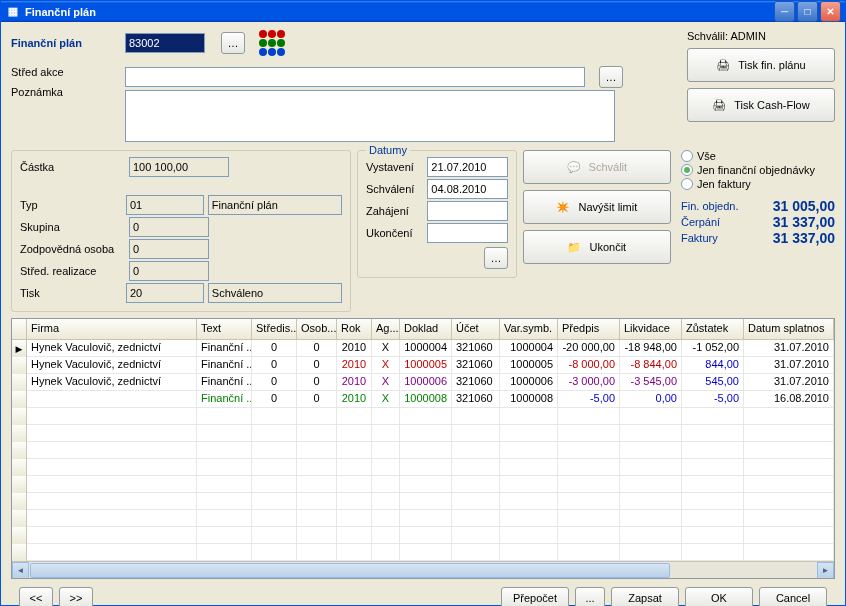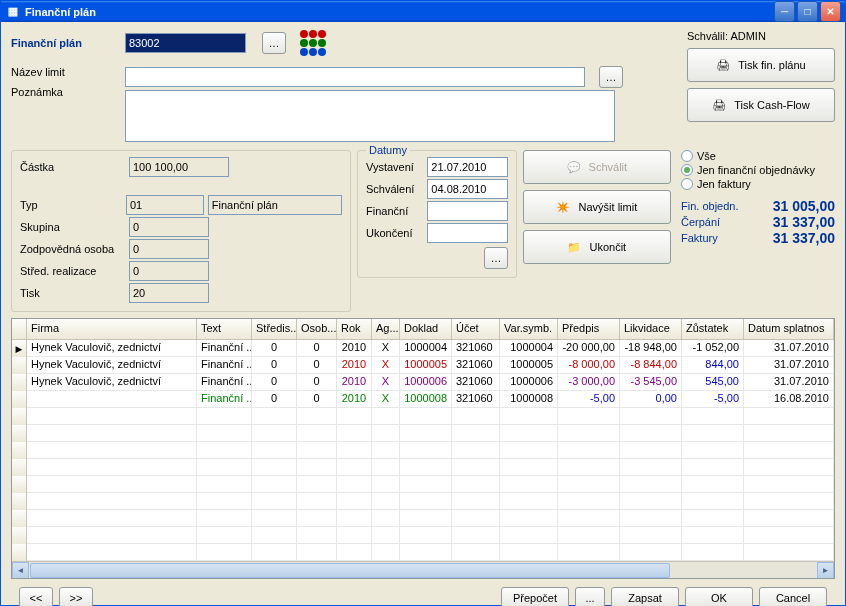--- a/index.html
+++ b/index.html
@@ -63,41 +63,41 @@
       <div class="win-btn close">✕</div>
     </div>
   </div>
 
   <div class="content">
 
     <div class="row" style="align-items:flex-start">
       <div style="width:680px">
         <div class="row" style="margin-bottom:10px">
           <div class="lbl" style="width:110px">Finanční plán</div>
-          <div class="field sel" style="width:121px">
+          <div class="field sel" style="width:80px">
               <span>83002</span>
             </div>
           <div style="width:8px"></div>
           <div class="btn small">…</div>
           <div style="width:6px"></div>
           <div class="color-dots">
             <span class="dot" style="background:#c00"></span>
               <span class="dot" style="background:#c00"></span>
               <span class="dot" style="background:#c00"></span>
             <span class="dot" style="background:#070"></span>
               <span class="dot" style="background:#070"></span>
               <span class="dot" style="background:#070"></span>
             <span class="dot" style="background:#04c"></span>
               <span class="dot" style="background:#04c"></span>
               <span class="dot" style="background:#04c"></span>
           </div>
         </div>
         <div class="row" style="align-items:flex-start">
           <div style="width:110px">
-            <div style="margin-bottom:8px">Název limit</div>
+            <div style="margin-bottom:8px">Střed akce</div>
             <div>Poznámka</div>
           </div>
           <div>
             <div class="row">
               <div class="field" style="width:460px"></div>
               <div style="width:6px"></div>
               <div class="btn small">…</div>
             </div>
             <textarea class="field" style="width: 490px; height: 52px; resize: none; margin-top: 2px;"></textarea>
           </div>
@@ -150,40 +150,43 @@
         <div class="row" style="margin-top:2px">
             <div style="width:105px">Střed. realizace</div>
           <div class="field ro input-num" style="width:80px">
               <span>0</span>
             </div>
         </div>
         <div class="row" style="margin-top:2px">
             <div style="width:105px">Tisk</div>
           <div class="field ro input-num" style="width:80px">
               <span>20</span>
+            </div>
+          <div class="field ro" style="width:138px">
+              <span>Schváleno</span>
             </div>
         </div>
       </div>
 
       <div class="group" style="width:160px">
         <div class="group-title">Datumy</div>
         <div class="row">
             <div style="width:60px">Vystavení</div>
           <div class="field" style="width:84px">
               <span>21.07.2010</span>
             </div>
           </div>
         <div class="row" style="margin-top:2px">
             <div style="width:60px">Schválení</div>
           <div class="field" style="width:84px">
               <span>04.08.2010</span>
             </div>
           </div>
         <div class="row" style="margin-top:2px">
-            <div style="width:60px">Finanční</div>
+            <div style="width:60px">Zahájení</div>
           <div class="field" style="width:84px"></div>
           </div>
         <div class="row" style="margin-top:2px">
             <div style="width:60px">Ukončení</div>
           <div class="field" style="width:84px"></div>
           </div>
         <div class="row" style="margin-top:4px;justify-content:flex-end">
           <div class="btn small">…</div>
         </div>
       </div>

